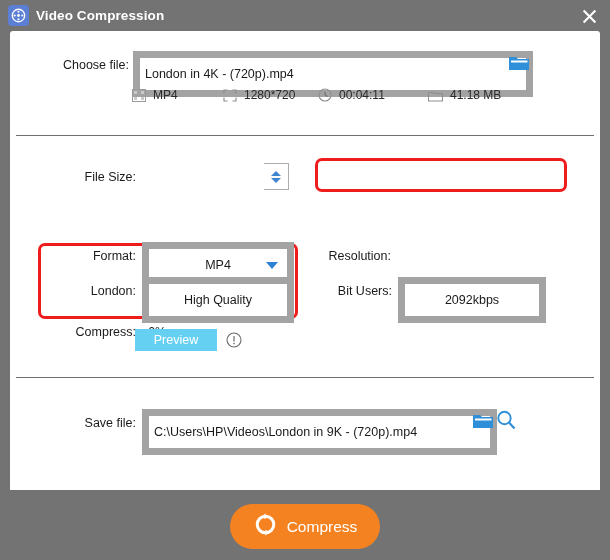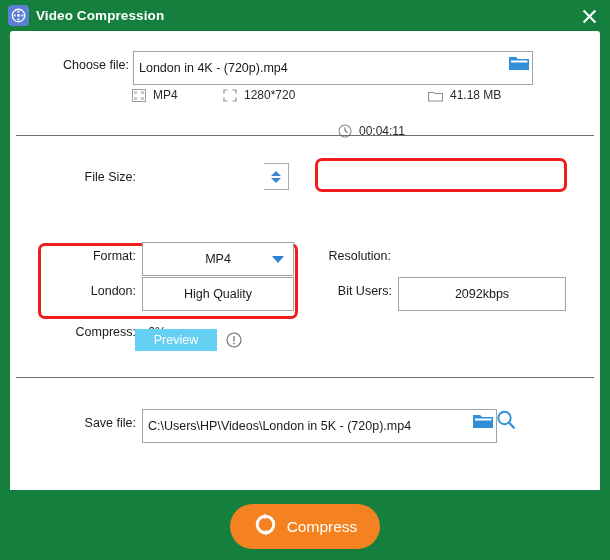--- a/index.html
+++ b/index.html
@@ -5,21 +5,21 @@
   * { box-sizing: border-box; }
   html, body {
     margin: 0; padding: 0;
     width: 610px; height: 560px;
     overflow: hidden;
     font-family: "Liberation Sans", sans-serif;
   }
   #app {
     position: relative;
     width: 610px; height: 560px;
-    background: #15803d;
+    background: #737373;
   }
 
   
   #titlebar {
     position: absolute; left: 0; top: 0;
     width: 610px; height: 31px;
     display: flex; align-items: center;
   }
   #app-icon {
     position: absolute; left: 8px; top: 5px;
@@ -66,21 +66,21 @@
     color: #1a1a1a;
     text-align: right;
     line-height: 16px;
     white-space: nowrap;
   }
 
   
   .txtbox {
     position: absolute;
     background: #ffffff;
-    border: 1px solid #a3a3a3;
+    border: 7px solid #a3a3a3;
     font-size: 12.5px;
     color: #1a1a1a;
     display: flex;
     align-items: center;
     padding: 16px 5px;
     overflow: hidden;
     white-space: nowrap;
   }
   .txtbox.center { justify-content: center; padding-right: 5px; }
 
@@ -97,21 +97,21 @@
   .meta {
     position: absolute;
     top: 57px;
     display: flex; align-items: center;
     font-size: 12px; color: #2a2a2a;
     white-space: nowrap;
   }
   .meta .mi { margin-right: 7px; display: inline-flex; }
   #meta-format { left: 122px; }
   #meta-dim    { left: 213px; }
-  #meta-dur    { left: 328px; margin-top: 36px; }
+  #meta-dur    { left: 308px; }
   #meta-size   { left: 418px; }
 
   
   #filesize-lbl { left: 60px; top: 138px; width: 66px; }
   #filesize-box {
     left: 132px; top: 132px; width: 122px; height: 27px;
     justify-content: center;
   }
   #filesize-spin {
     position: absolute; left: 254px; top: 132px;
@@ -189,21 +189,21 @@
   }
   #compress-lbl { left: 50px; top: 293px; width: 76px; }
   #compress-val {
     position: absolute; left: 134px; top: 293px;
     font-size: 12.5px; color: #1a1a1a;
     line-height: 16px;
   }
 
   #bitrate-lbl { left: 322px; top: 252px; width: 60px; }
   #bitrate-box {
-    left: 388px; top: 246px; width: 168px; height: 25px;
+    left: 388px; top: 246px; width: 148px; height: 25px;
     justify-content: center;
   }
 
   
   #preview-btn {
     position: absolute;
     left: 125px; top: 298px;
     width: 82px; height: 22px;
     background: #66d0f2;
     color: #ffffff;
@@ -362,21 +362,21 @@
       <svg width="16" height="16" viewBox="0 0 16 16" aria-hidden="true">
         <circle cx="8" cy="8" r="7" fill="none" stroke="#6a6a6a" stroke-width="1.1"></circle>
         <line x1="8" y1="4" x2="8" y2="9.4" stroke="#6a6a6a" stroke-width="1.2"></line>
         <circle cx="8" cy="11.6" r="0.8" fill="#6a6a6a"></circle>
       </svg>
     </div>
 
     <div class="divider" id="divider-2"></div>
 
     <div class="lbl" id="save-lbl">Save file:</div>
-    <div class="txtbox" id="save-box">C:\Users\HP\Videos\London in 5K - (720p).mp4</div>
+    <div class="txtbox" id="save-box">C:\Users\HP\Videos\London in 9K - (720p).mp4</div>
     <div id="save-folder">
       <svg width="22" height="19" viewBox="0 0 22 19" aria-hidden="true">
         <path d="M1 4 L1 17 L21 17 L21 6 L10 6 L8 4 Z" fill="#2f8fd8"></path>
         <rect x="3" y="7.5" width="16.5" height="2" fill="#ffffff"></rect>
       </svg>
     </div>
     <div id="save-search">
       <svg width="22" height="22" viewBox="0 0 22 22" aria-hidden="true">
         <circle cx="9.5" cy="9" r="6.2" fill="none" stroke="#2f8fd8" stroke-width="1.9"></circle>
         <line x1="14" y1="13.6" x2="19.5" y2="19.4" stroke="#2f8fd8" stroke-width="2.2"></line>

